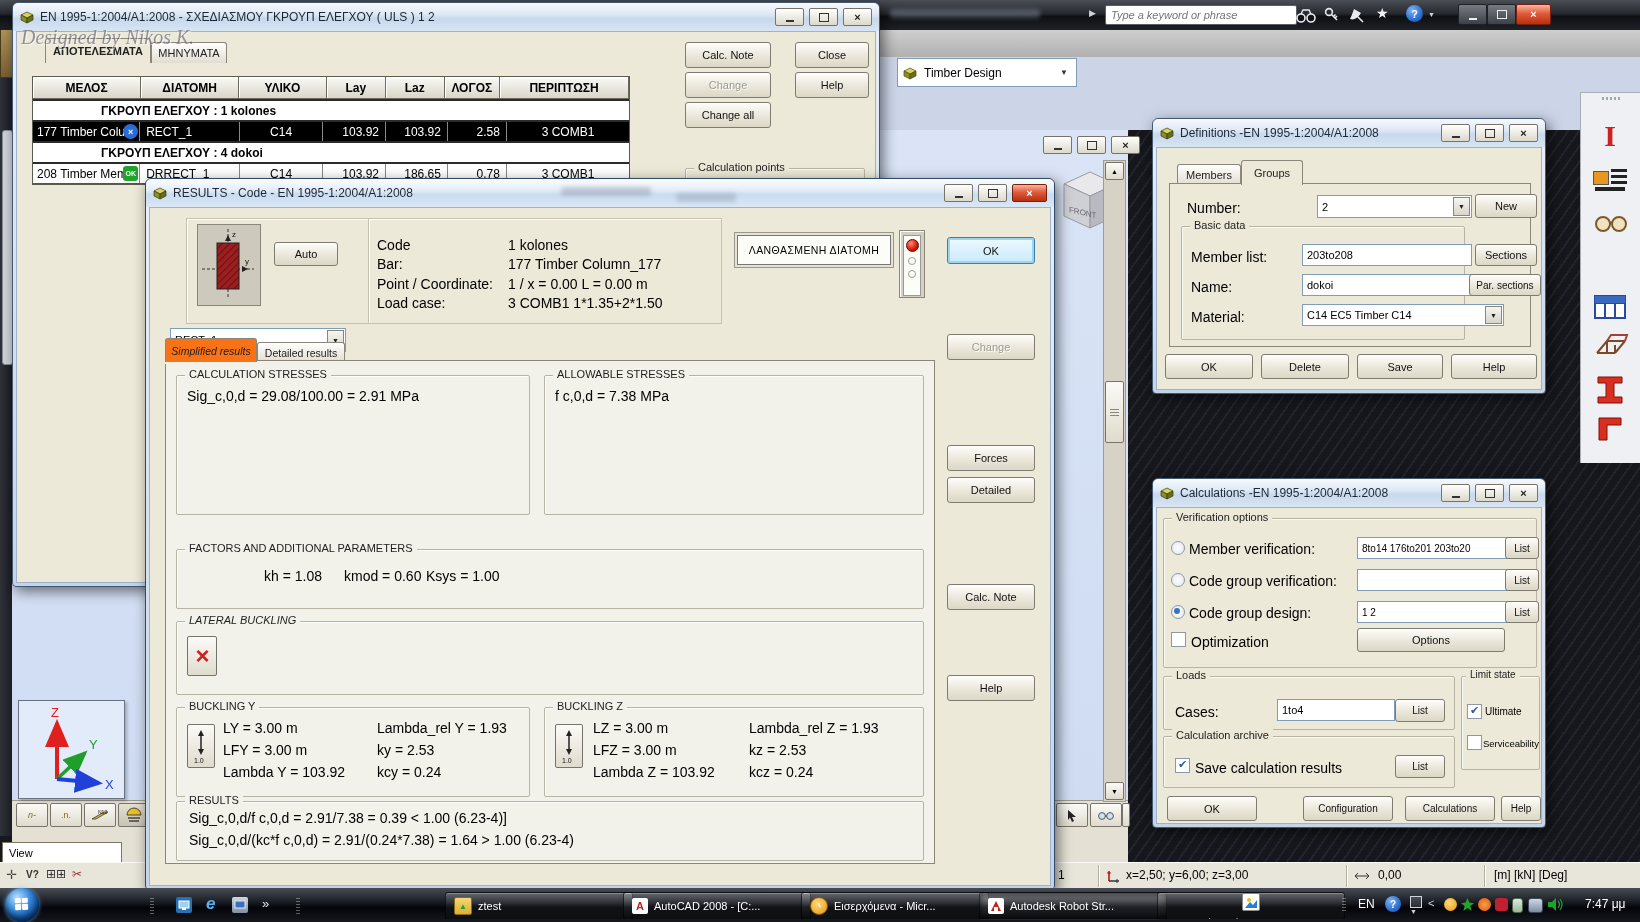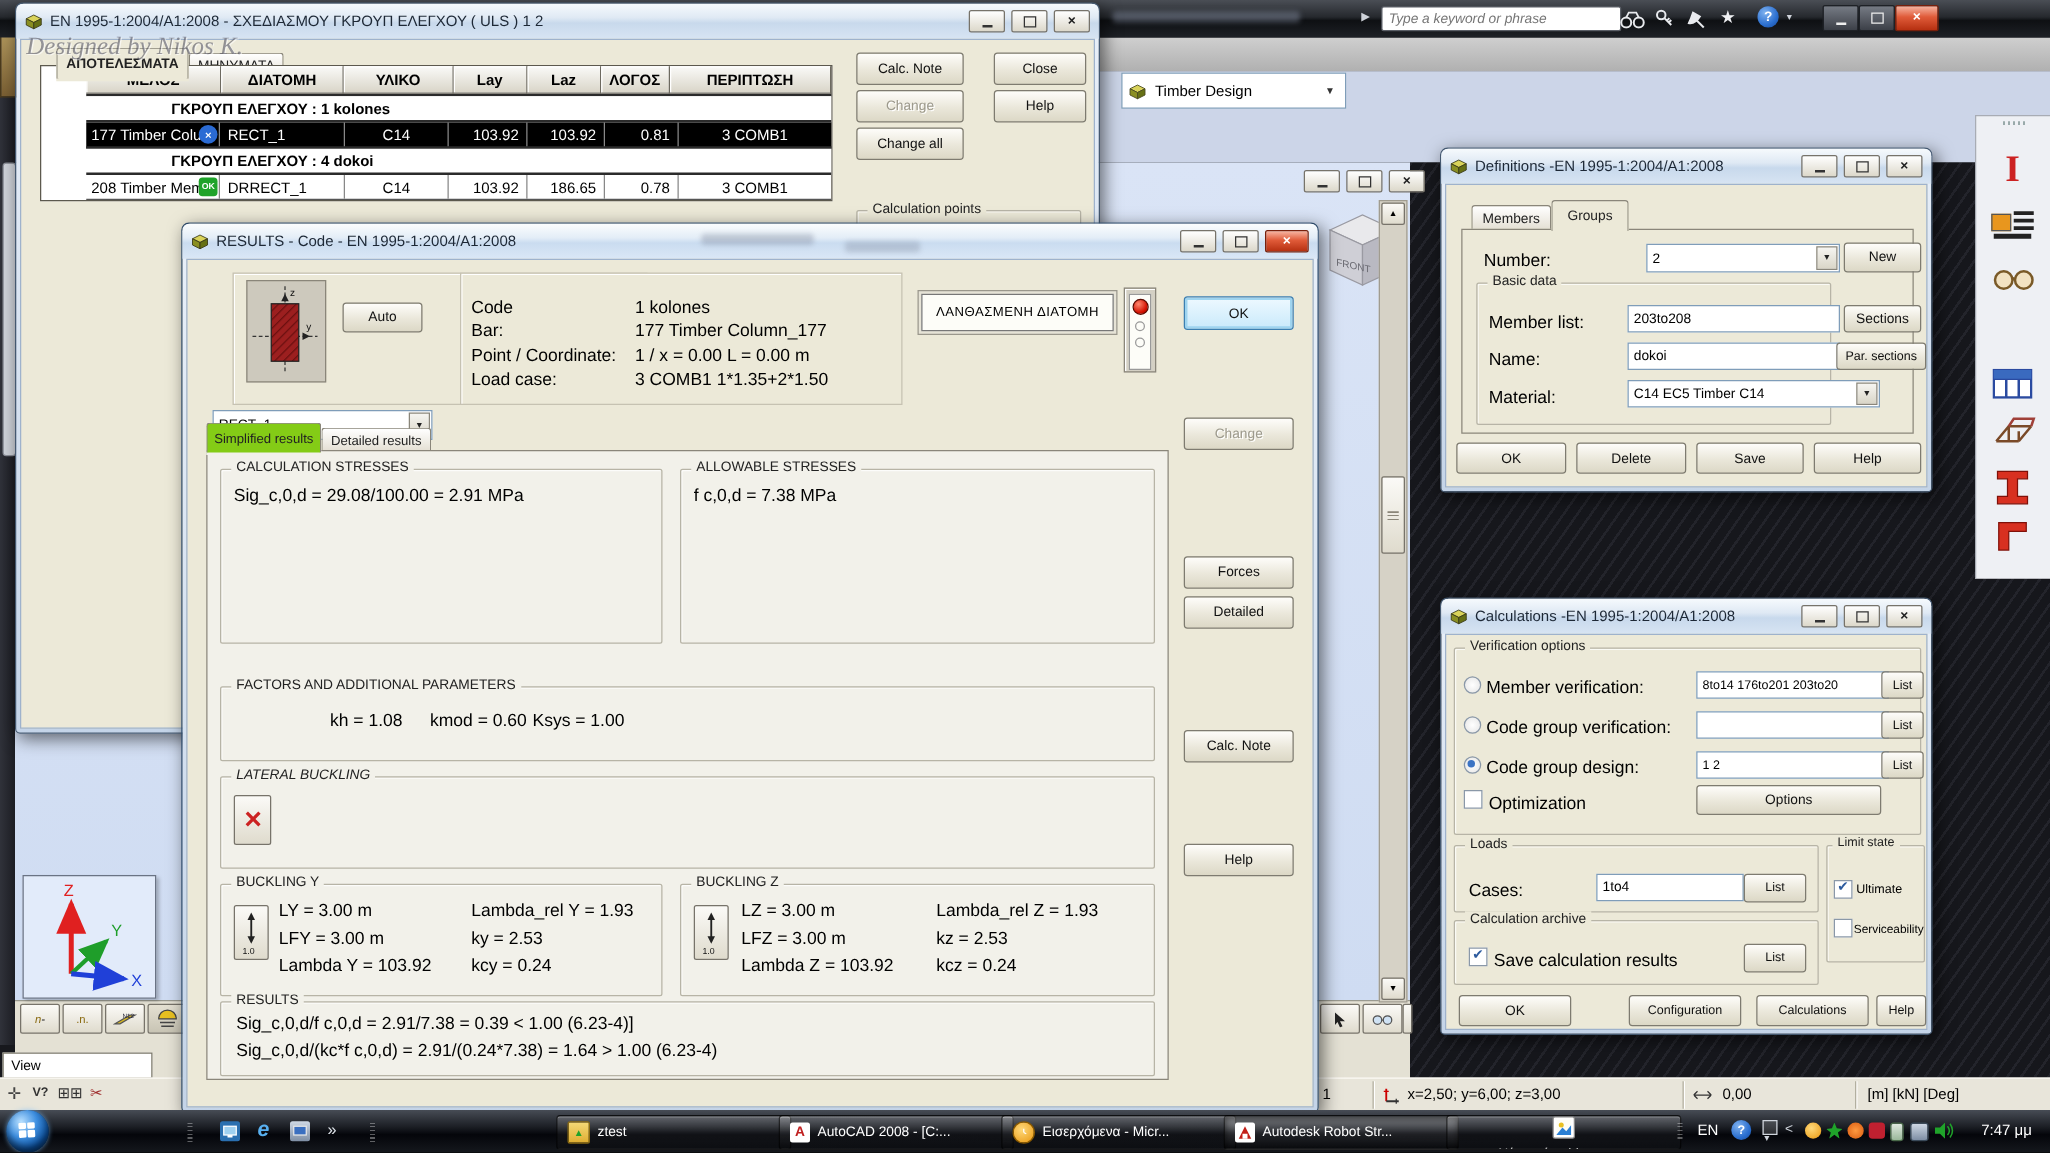--- a/index.html
+++ b/index.html
@@ -45,21 +45,21 @@
        background:linear-gradient(#f6f5f1,#d9d5c7);border:1px solid #8a867a;font-size:7px;color:#222;}
   .grp{position:absolute;border:1px solid #b7b4a6;border-radius:2px;box-shadow:inset 1px 1px 0 rgba(255,255,255,.75);}
   .gl{position:absolute;top:-8px;left:8px;background:#ece9d8;padding:0 4px;font-size:11px;color:#222;white-space:nowrap;}
   .glp .gl, .panel .gl{background:#f2f1ea;}
   .radio{width:12px;height:12px;border-radius:50%;border:1px solid #8a98a8;background:radial-gradient(#fff,#e4e4e4);}
   .radio.on::after{content:"";display:block;width:6px;height:6px;margin:2px;border-radius:50%;background:#3b73c4;}
   .chk{width:13px;height:13px;border:1px solid #8a98a8;background:#fff;font-size:11px;line-height:11px;color:#2d5b9e;text-align:center;}
   .tab{position:absolute;display:flex;align-items:center;justify-content:center;font-size:11px;color:#222;
        background:linear-gradient(#ffffff,#e2ddd0);border:1px solid #8a867a;border-bottom:none;border-radius:3px 3px 0 0;}
   .tab.on{background:#ece9d8;z-index:4;box-shadow:0 2px 0 #ece9d8;font-weight:bold;}
-  .tab.onp{background:#84cc16;z-index:4;box-shadow:0 2px 0 #f2f1ea;}
+  .tab.onp{background:#f97316;z-index:4;box-shadow:0 2px 0 #f2f1ea;font-style:italic;}
   .panel{position:absolute;background:#f2f1ea;border:1px solid #8a867a;}
   .lbl{position:absolute;font-size:14px;white-space:nowrap;color:#000;}
   .s10{font-size:10px;} .s105{font-size:10.5px;}
   
   .tbl{position:absolute;border:1px solid #5c594e;background:#fff;}
   .trow{display:flex;border-bottom:2px solid #2b2b2b;}
   .thead .tc{background:linear-gradient(#fafaf8,#d9d5c8);border-right:1px solid #6d6a60;border-bottom:1px solid #6d6a60;
      box-shadow:inset 1px 1px 0 #fff;font-weight:bold;display:flex;align-items:center;justify-content:center;font-size:12px;height:21px;}
   .tc{height:19px;display:flex;align-items:center;font-size:12px;border-right:1px solid #888;padding:0;}
   .c0{width:108px;} .c1{width:98px;} .c2{width:87px;} .c3{width:59px;} .c4{width:58px;} .c5{width:55px;} .c6{width:129px;border-right:none;}
@@ -290,41 +290,41 @@
     <div class="body">
       <div class="abs" style="left:4px;top:-6px;z-index:5;pointer-events:none;font-family:'Liberation Serif','DejaVu Serif',serif;
            font-style:italic;font-size:20px;color:rgba(70,70,85,.55);text-shadow:1px 1px 0 rgba(255,255,255,.6);">Designed by Nikos K.</div>
       <div class="tab on" style="left:28px;top:6px;width:104px;height:24px;">
           <span>ΑΠΟΤΕΛΕΣΜΑΤΑ</span>
         </div>
       <div class="tab" style="left:134px;top:10px;width:74px;height:20px;">
           <span>ΜΗΝΥΜΑΤΑ</span>
         </div>
 
-      <div class="tbl" style="left:15px;top:20px;width:596px;padding-left:36px;">
+      <div class="tbl" style="left:15px;top:44px;width:596px;">
         <div class="trow thead">
           <div class="tc c0">ΜΕΛΟΣ</div>
           <div class="tc c1">ΔΙΑΤΟΜΗ</div>
           <div class="tc c2">ΥΛΙΚΟ</div>
           <div class="tc c3">Lay</div>
           <div class="tc c4">Laz</div>
           <div class="tc c5">ΛΟΓΟΣ</div>
           <div class="tc c6 ctr" style="justify-content:center;">ΠΕΡΙΠΤΩΣΗ</div>
         </div>
         <div class="grow" style="border-bottom:2px solid #2b2b2b;">ΓΚΡΟΥΠ ΕΛΕΓΧΟΥ :  1  kolones</div>
         <div class="trow sel">
           <div class="tc c0" style="padding-left:4px;position:relative;">
               <span>177  Timber Colu</span>
             <span class="badge" style="background:#2b6bd4;position:absolute;right:1px;">×</span>
             </div>
           <div class="tc c1" style="padding-left:6px;">RECT_1</div>
           <div class="tc c2 ctr">C14</div>
           <div class="tc c3 num">103.92</div>
           <div class="tc c4 num">103.92</div>
-          <div class="tc c5 num">0.81</div>
+          <div class="tc c5 num">2.58</div>
           <div class="tc c6 ctr">3 COMB1</div>
         </div>
         <div class="grow" style="border-bottom:2px solid #2b2b2b;">ΓΚΡΟΥΠ ΕΛΕΓΧΟΥ :  4  dokoi</div>
         <div class="trow" style="border-bottom:1px solid #555;">
           <div class="tc c0" style="padding-left:4px;position:relative;">
               <span>208  Timber Mem</span>
             <span class="badge" style="background:#1fa32a;border-radius:3px;font-size:7px;position:absolute;right:1px;">OK</span>
             </div>
           <div class="tc c1" style="padding-left:6px;">DRRECT_1</div>
           <div class="tc c2 ctr">C14</div>

